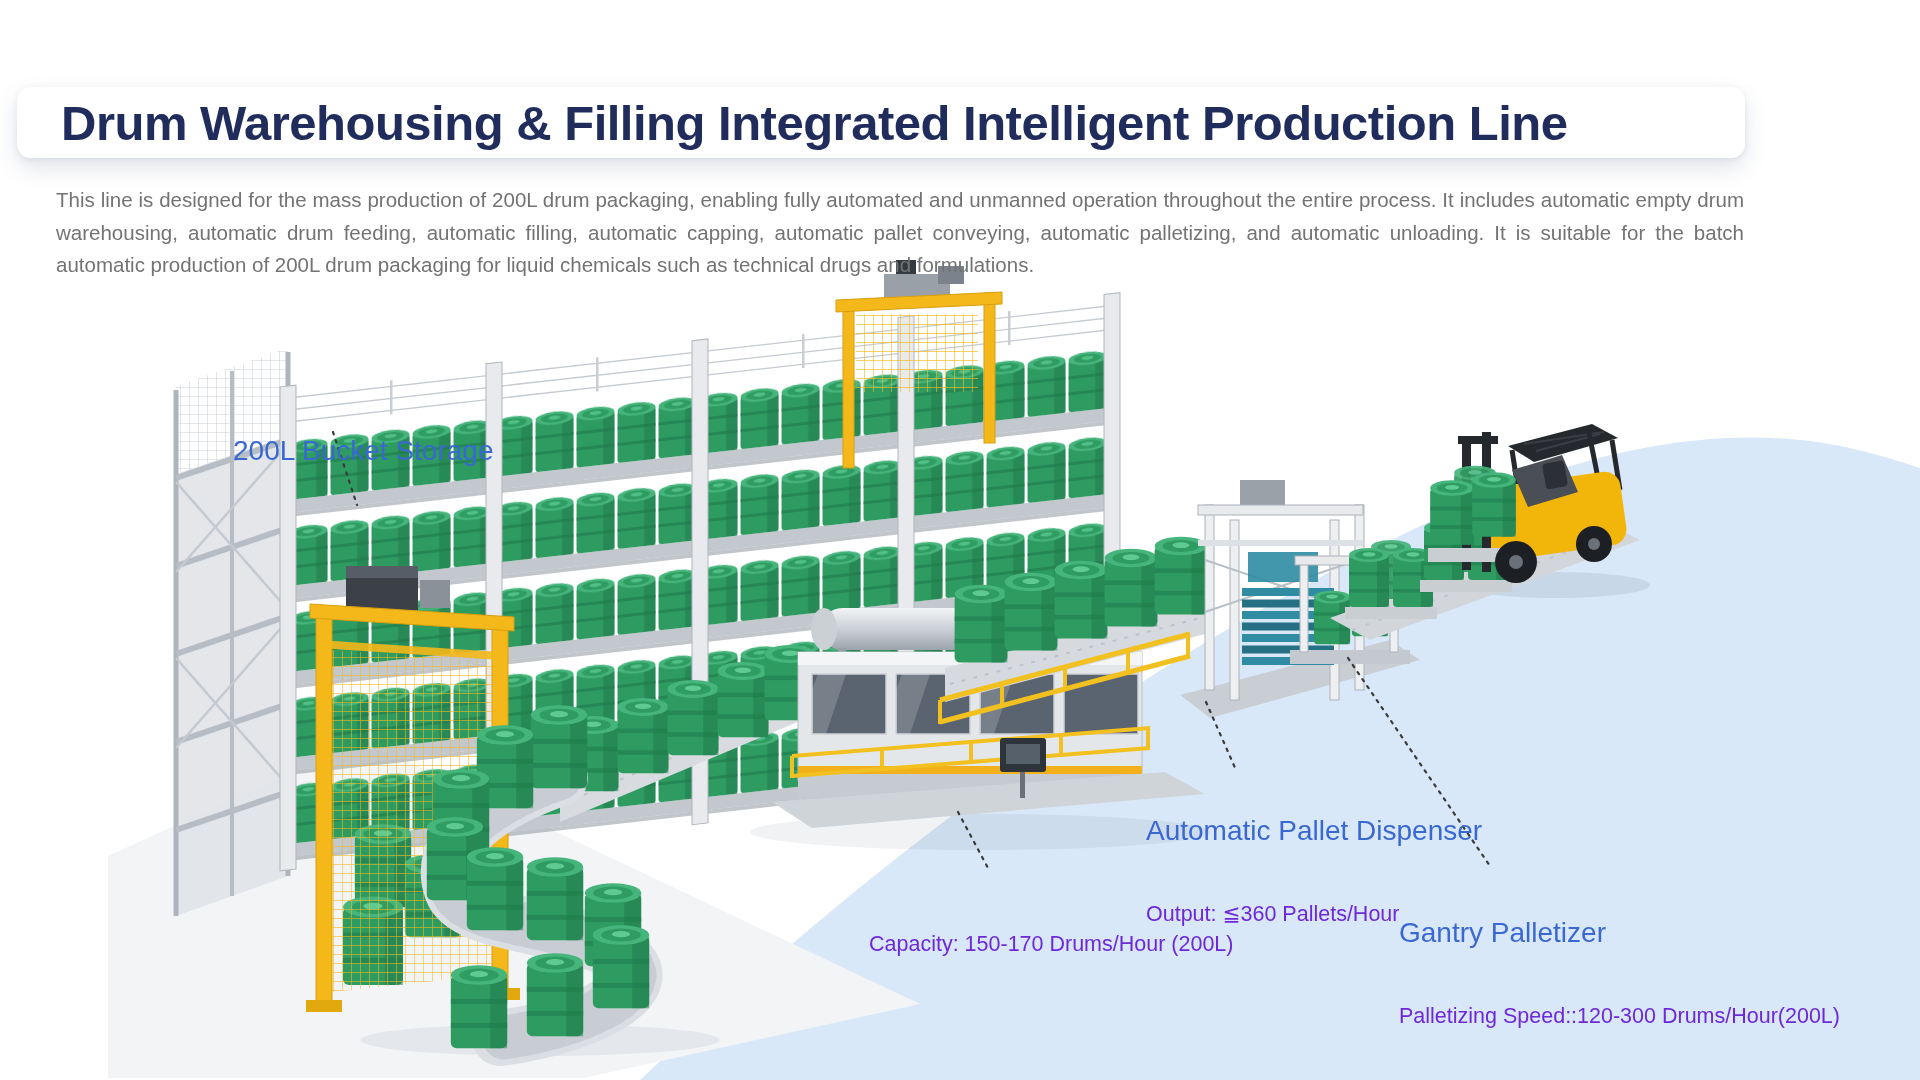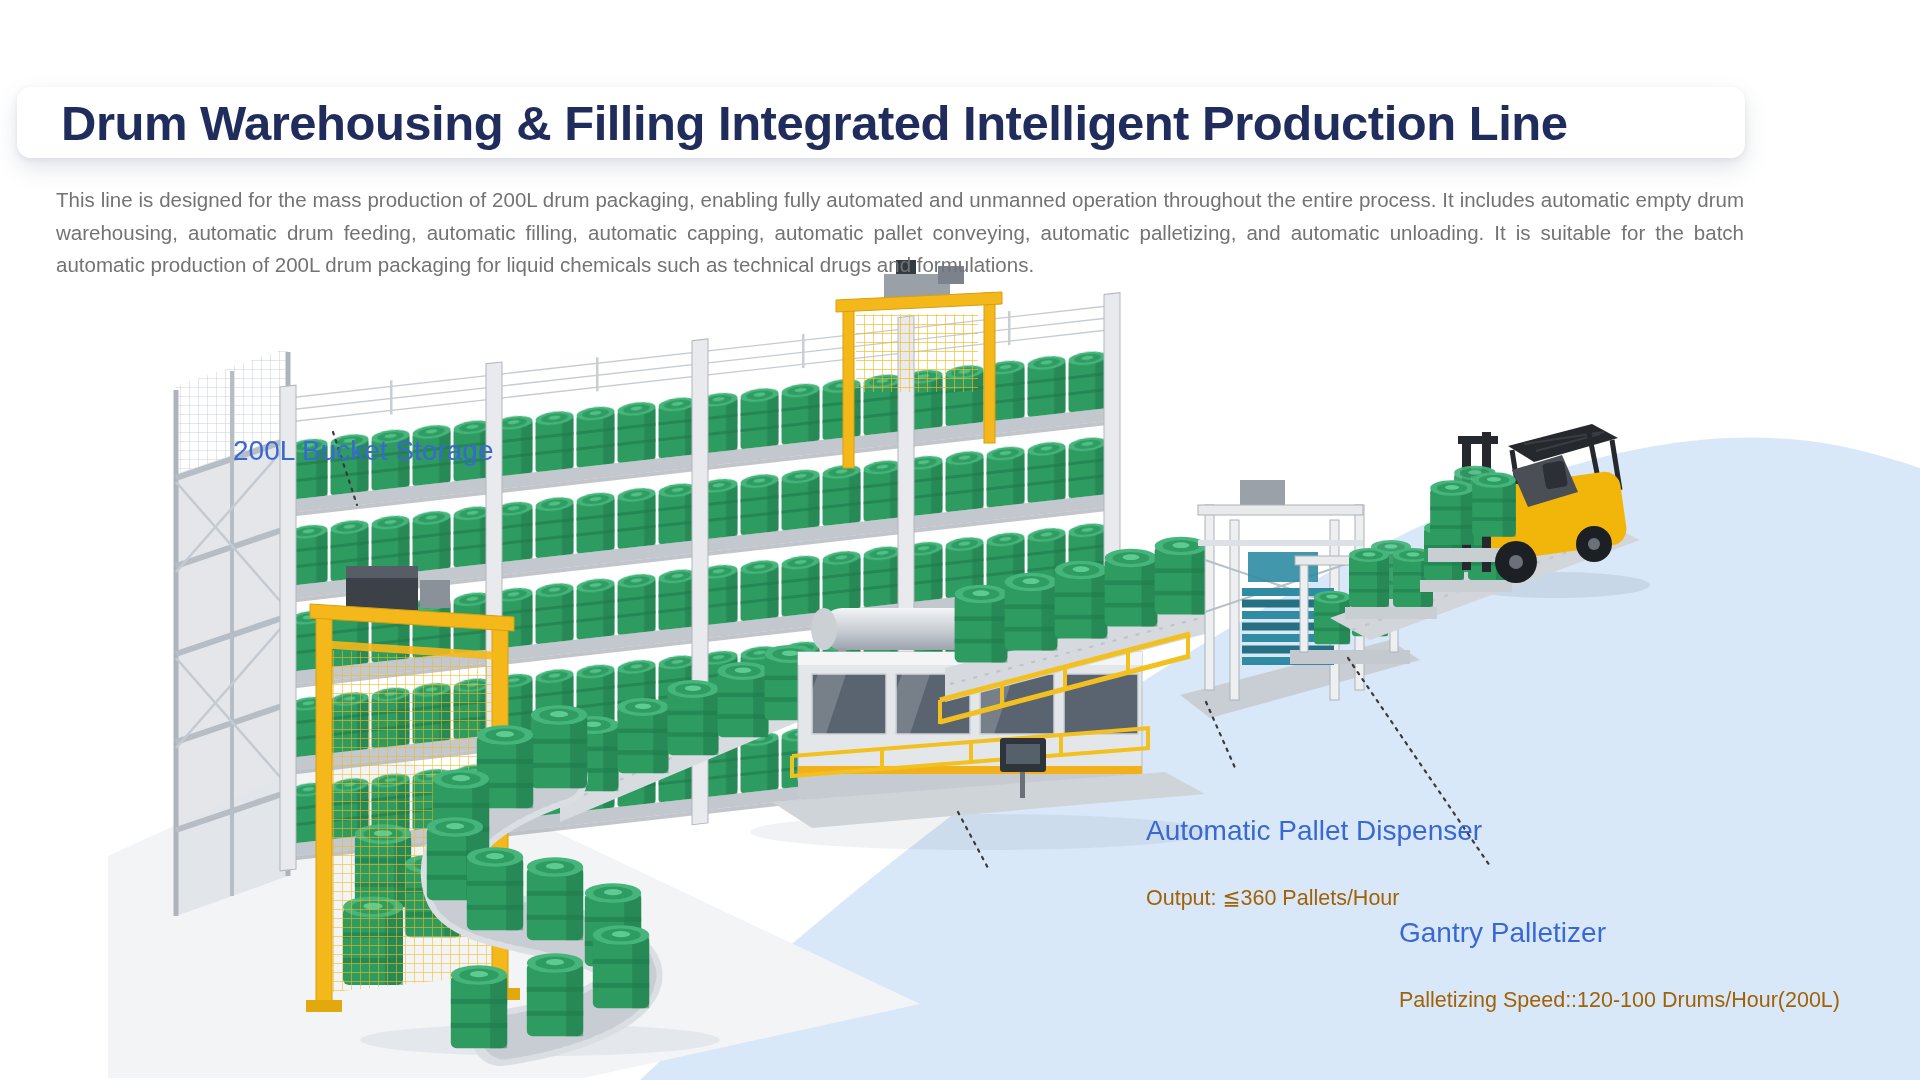--- a/index.html
+++ b/index.html
@@ -7,21 +7,21 @@
          font-family:Liberation Sans, sans-serif;}
   svg.art{position:absolute;left:0;top:0;width:1920px;height:1080px;}
   .title-card{position:absolute;left:17px;top:87px;width:1728px;height:71px;background:#ffffff;
       border-radius:14px;box-shadow:0 10px 22px rgba(96,112,140,.18),0 2px 6px rgba(96,112,140,.10);
       display:flex;align-items:center;padding-left:44px;box-sizing:border-box;}
   .title-card h1{margin:0;font-size:49px;font-weight:700;color:#1F2C5C;letter-spacing:-0.5px;white-space:nowrap;}
   .intro{position:absolute;left:56px;top:184px;width:1688px;margin:0;font-size:20.5px;line-height:32.5px;
          color:#737373;text-align:justify;}
   .callout{position:absolute;white-space:pre;line-height:1.2;}
   .c-title{font-size:28px;color:#3A68D2;}
-  .c-spec{font-size:21.5px;color:#a16207;margin-top:0;}
+  .c-spec{font-size:21.5px;color:#6d28d9;margin-top:16px;}
 </style>
 </head>
 <body>
 
 <div class="stage">
 
   <svg class="art" viewBox="0 0 1920 1080">
     <defs>
       <pattern id="pDrums" width="41" height="70" patternUnits="userSpaceOnUse">
         <rect x="1.5" y="10" width="38" height="52" rx="3" fill="#2E9B61"></rect>
@@ -309,25 +309,26 @@
     <h1>Drum Warehousing &amp; Filling Integrated Intelligent Production Line</h1>
   </div>
 
   <p class="intro">This line is designed for the mass production of 200L drum packaging, enabling fully automated and unmanned operation throughout the entire process. It includes automatic empty drum warehousing, automatic drum feeding, automatic filling, automatic capping, automatic pallet conveying, automatic palletizing, and automatic unloading. It is suitable for the batch automatic production of 200L drum packaging for liquid chemicals such as technical drugs and formulations.</p>
 
   <div class="callout" style="left:233px;top:396px;">
     <div class="c-title">200L Bucket Storage</div>
   </div>
 
   <div class="callout" style="left:869px;top:878px;">
+    <div class="c-spec">Capacity: 150-170 Drums/Hour (200L)</div>
   </div>
 
   <div class="callout" style="left:1146px;top:776px;">
     <div class="c-title">Automatic Pallet Dispenser</div>
     <div class="c-spec">Output: ≦360 Pallets/Hour</div>
   </div>
 
   <div class="callout" style="left:1399px;top:878px;">
     <div class="c-title">Gantry Palletizer</div>
-    <div class="c-spec">Palletizing Speed::120-100 Drums/Hour(200L)</div>
+    <div class="c-spec">Palletizing Speed::120-300 Drums/Hour(200L)</div>
   </div>
 
 </div>
 
 </body></html>

